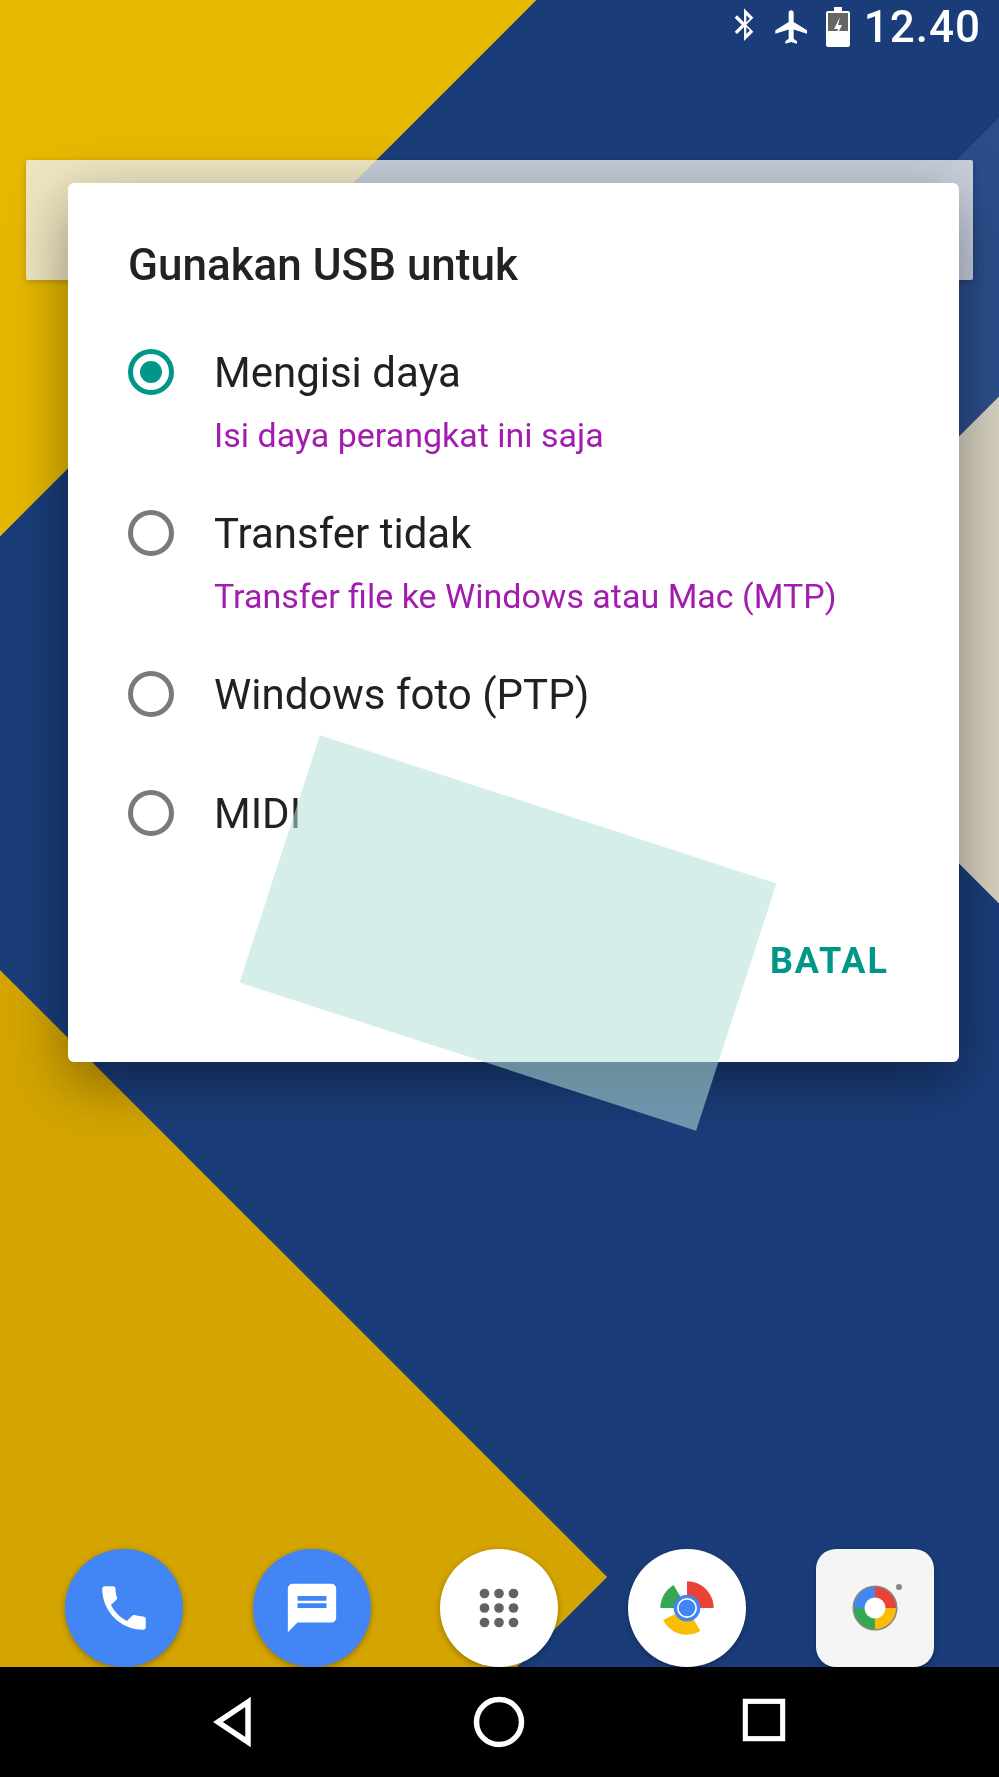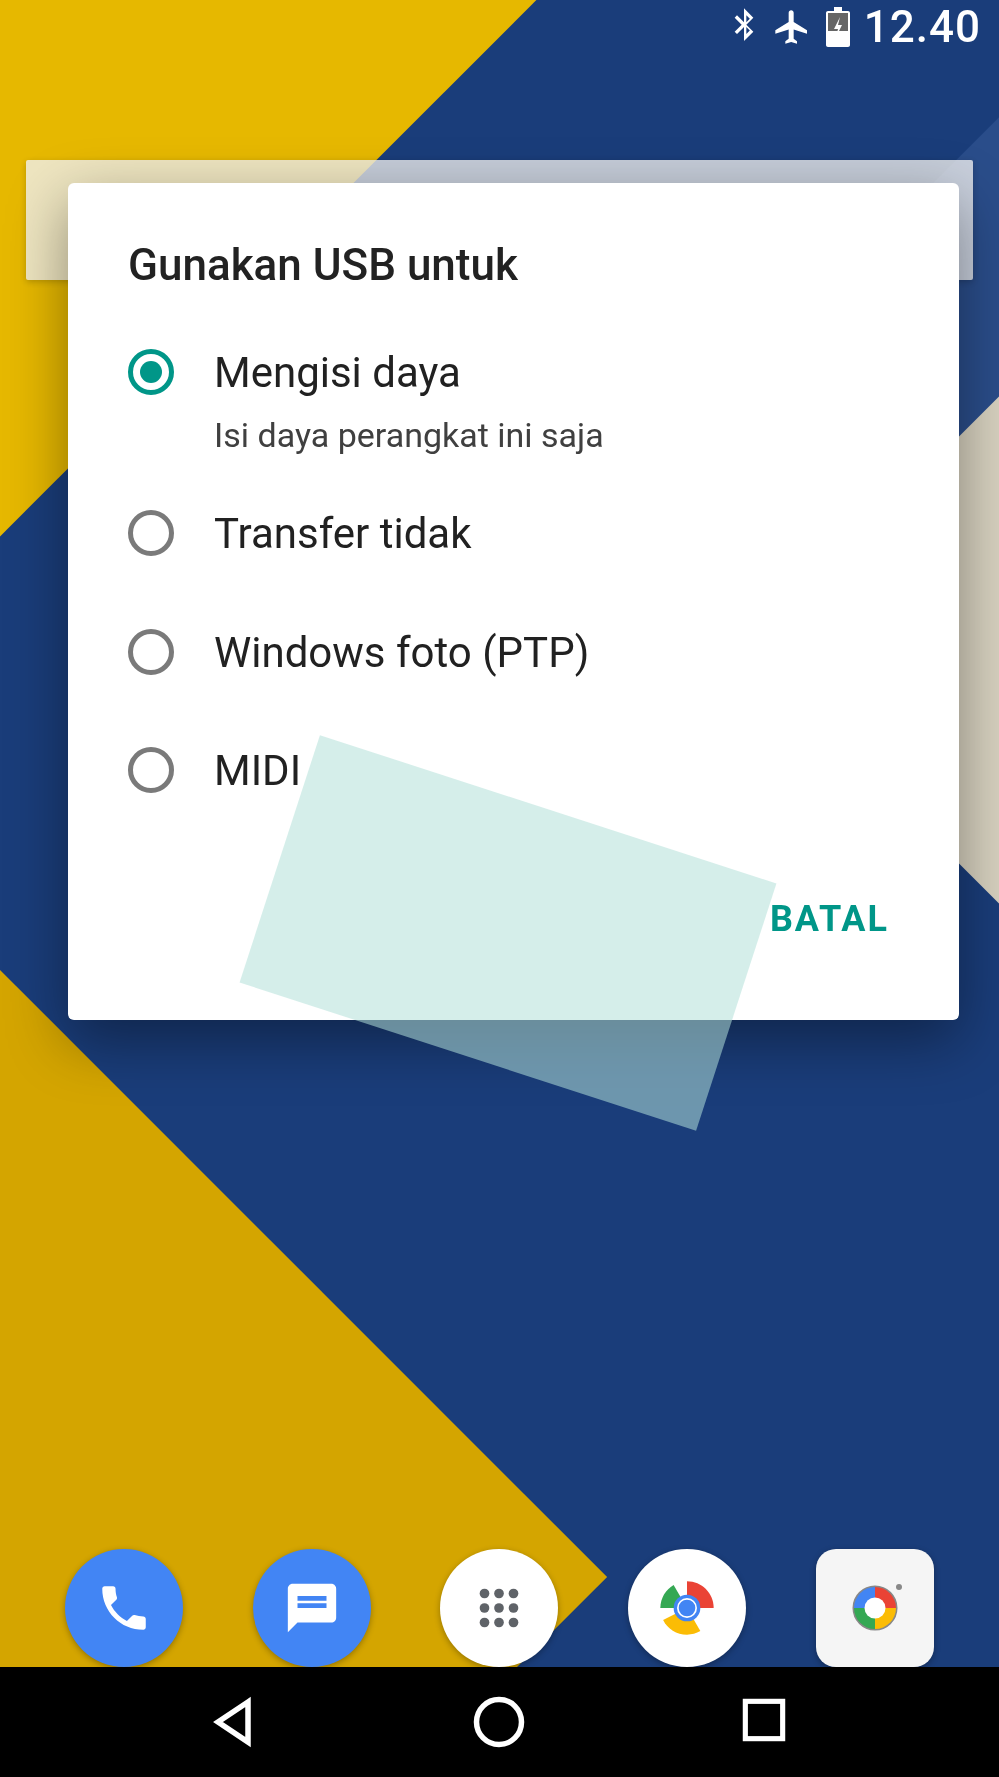--- a/index.html
+++ b/index.html
@@ -123,21 +123,21 @@
     }
     .option-text { flex: 1; }
     .option-label {
       font-size: 42px;
       color: #212121;
       line-height: 1.25;
       margin-bottom: 14px;
     }
     .option-desc {
       font-size: 34px;
-      color: #404040;
+      color: #a21caf;
       line-height: 1.25;
     }
     .dialog-actions {
       display: flex;
       justify-content: flex-end;
       padding: 20px 40px 60px 40px;
     }
     .cancel-btn {
       background: none;
       border: none;
@@ -241,20 +241,21 @@
           <div class="option-desc">Isi daya perangkat ini saja</div>
         </div>
       </div>
 
       <div class="option">
         <div class="radio">
           <div class="radio-outer"></div>
         </div>
         <div class="option-text">
           <div class="option-label">Transfer tidak</div>
+          <div class="option-desc">Transfer file ke Windows atau Mac (MTP)</div>
         </div>
       </div>
 
       <div class="watermark"></div>
 
       <div class="option">
         <div class="radio">
           <div class="radio-outer"></div>
         </div>
         <div class="option-text">

